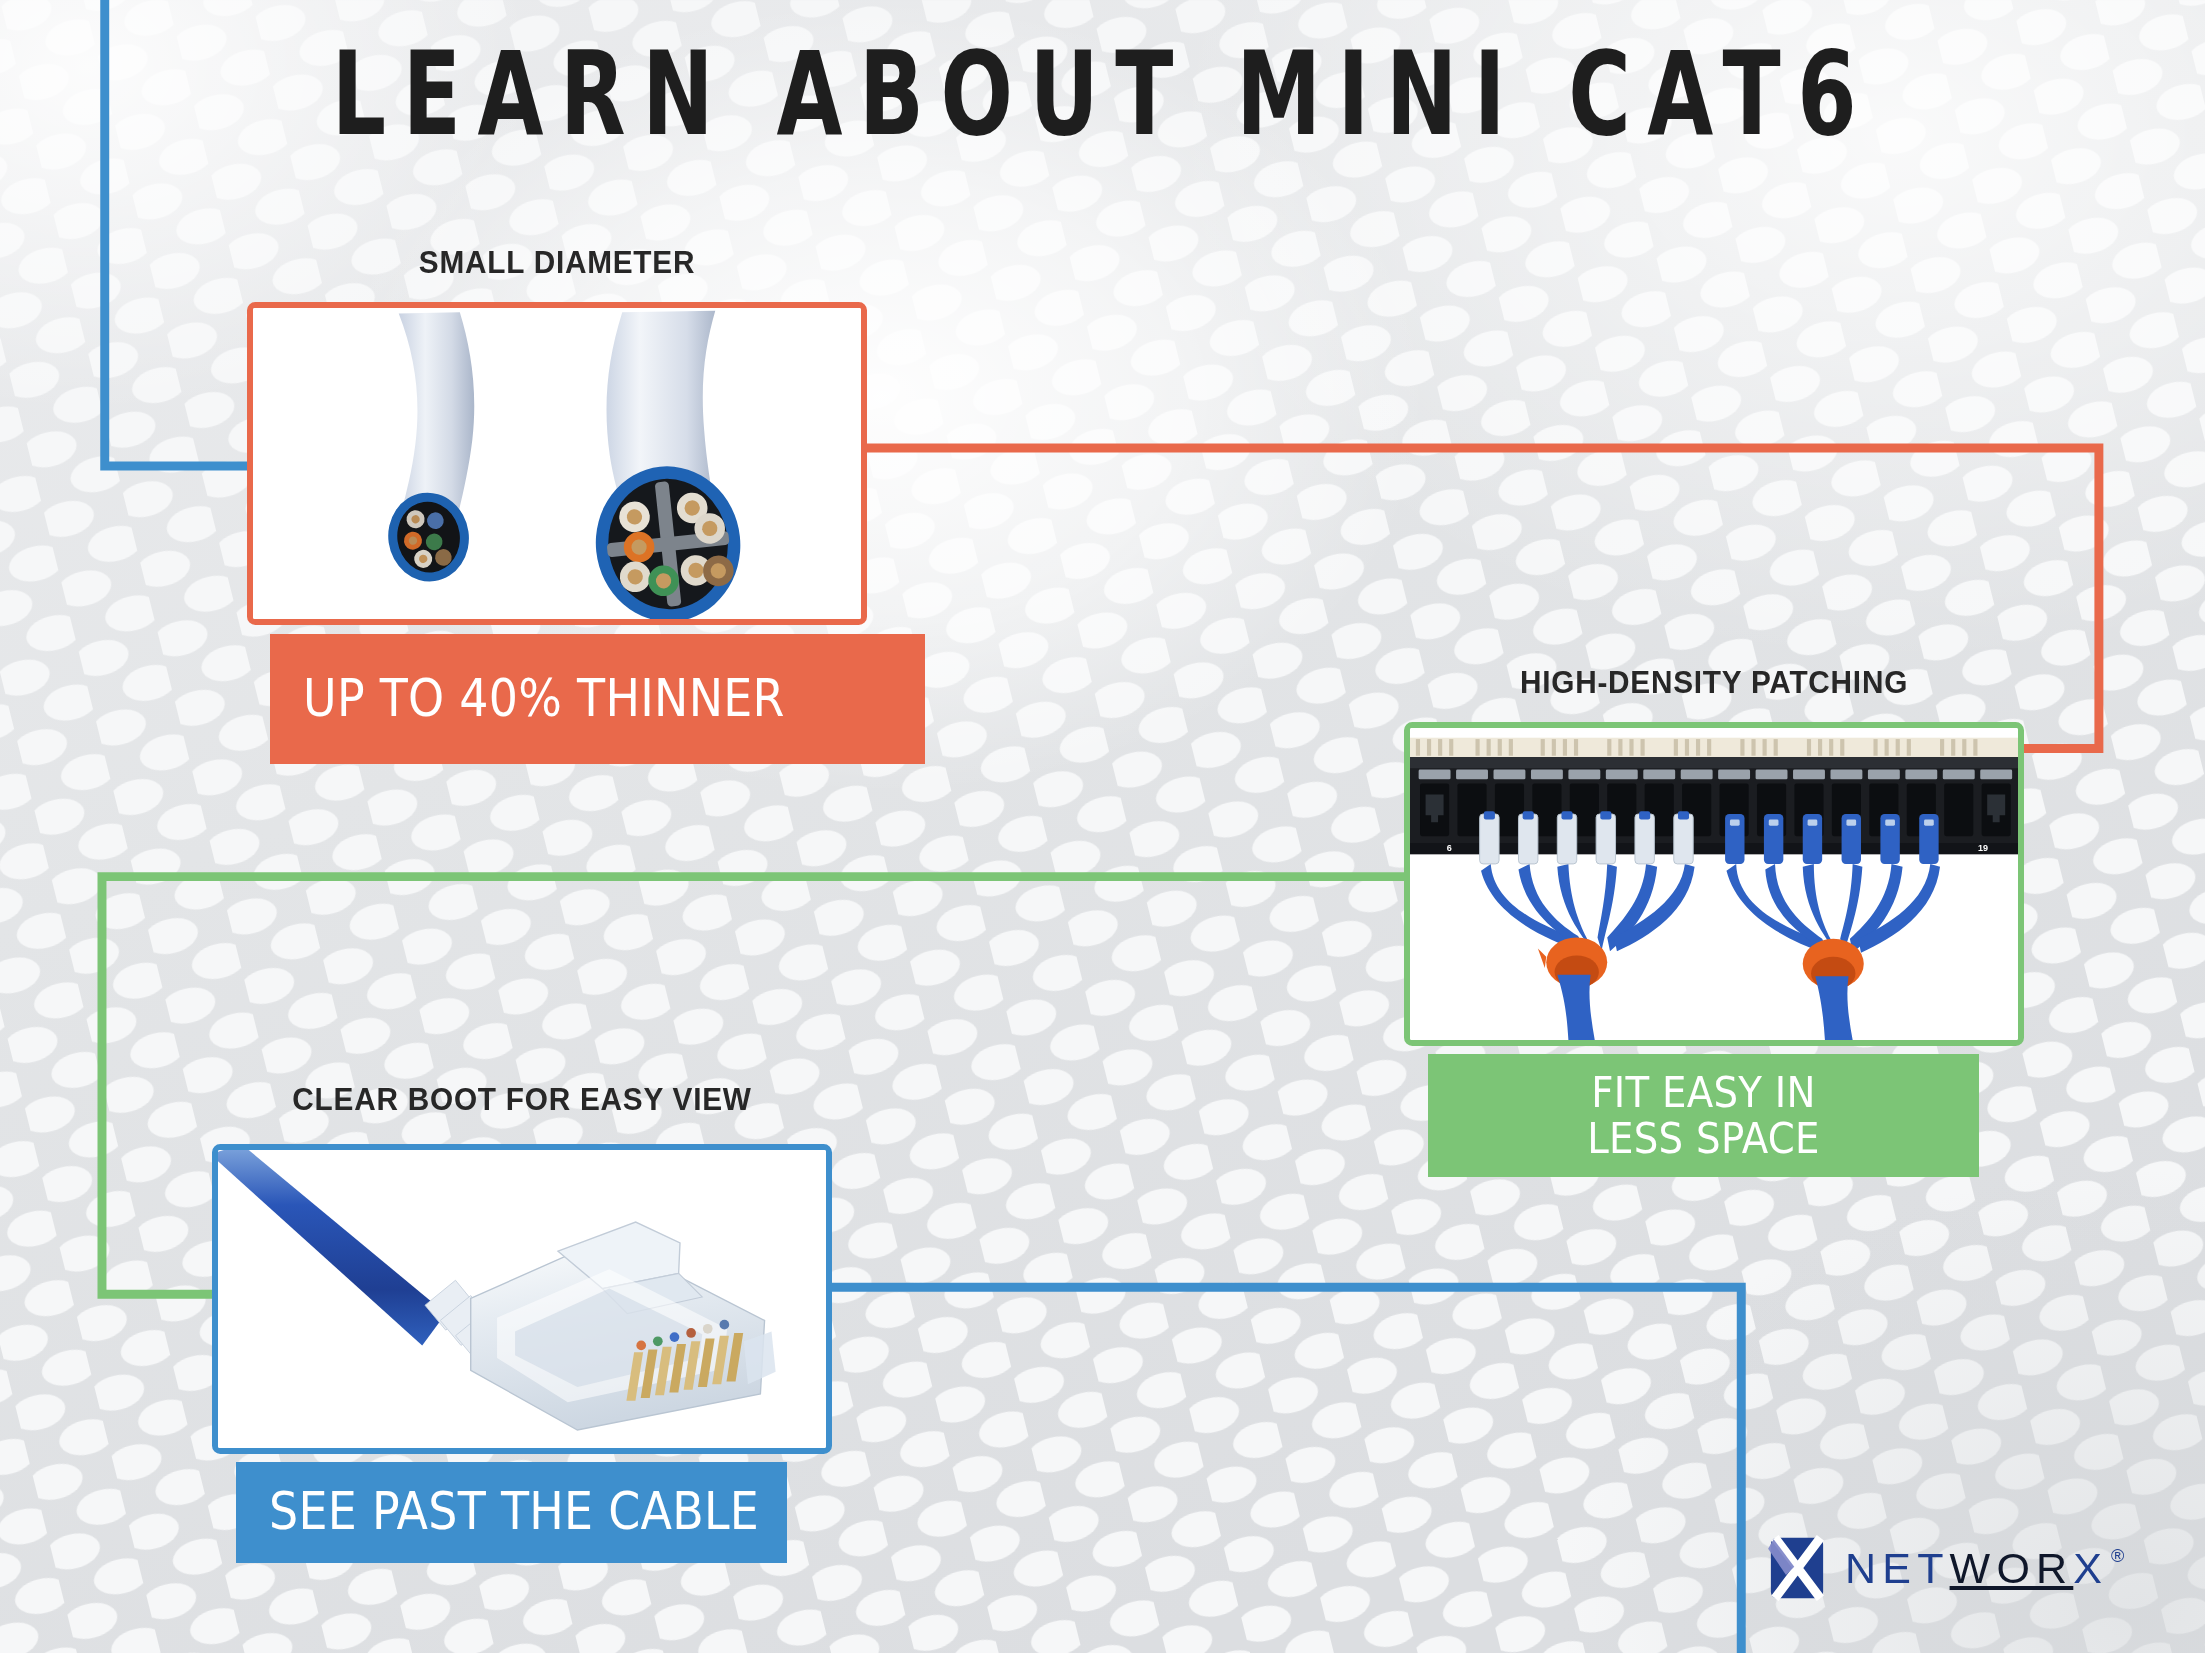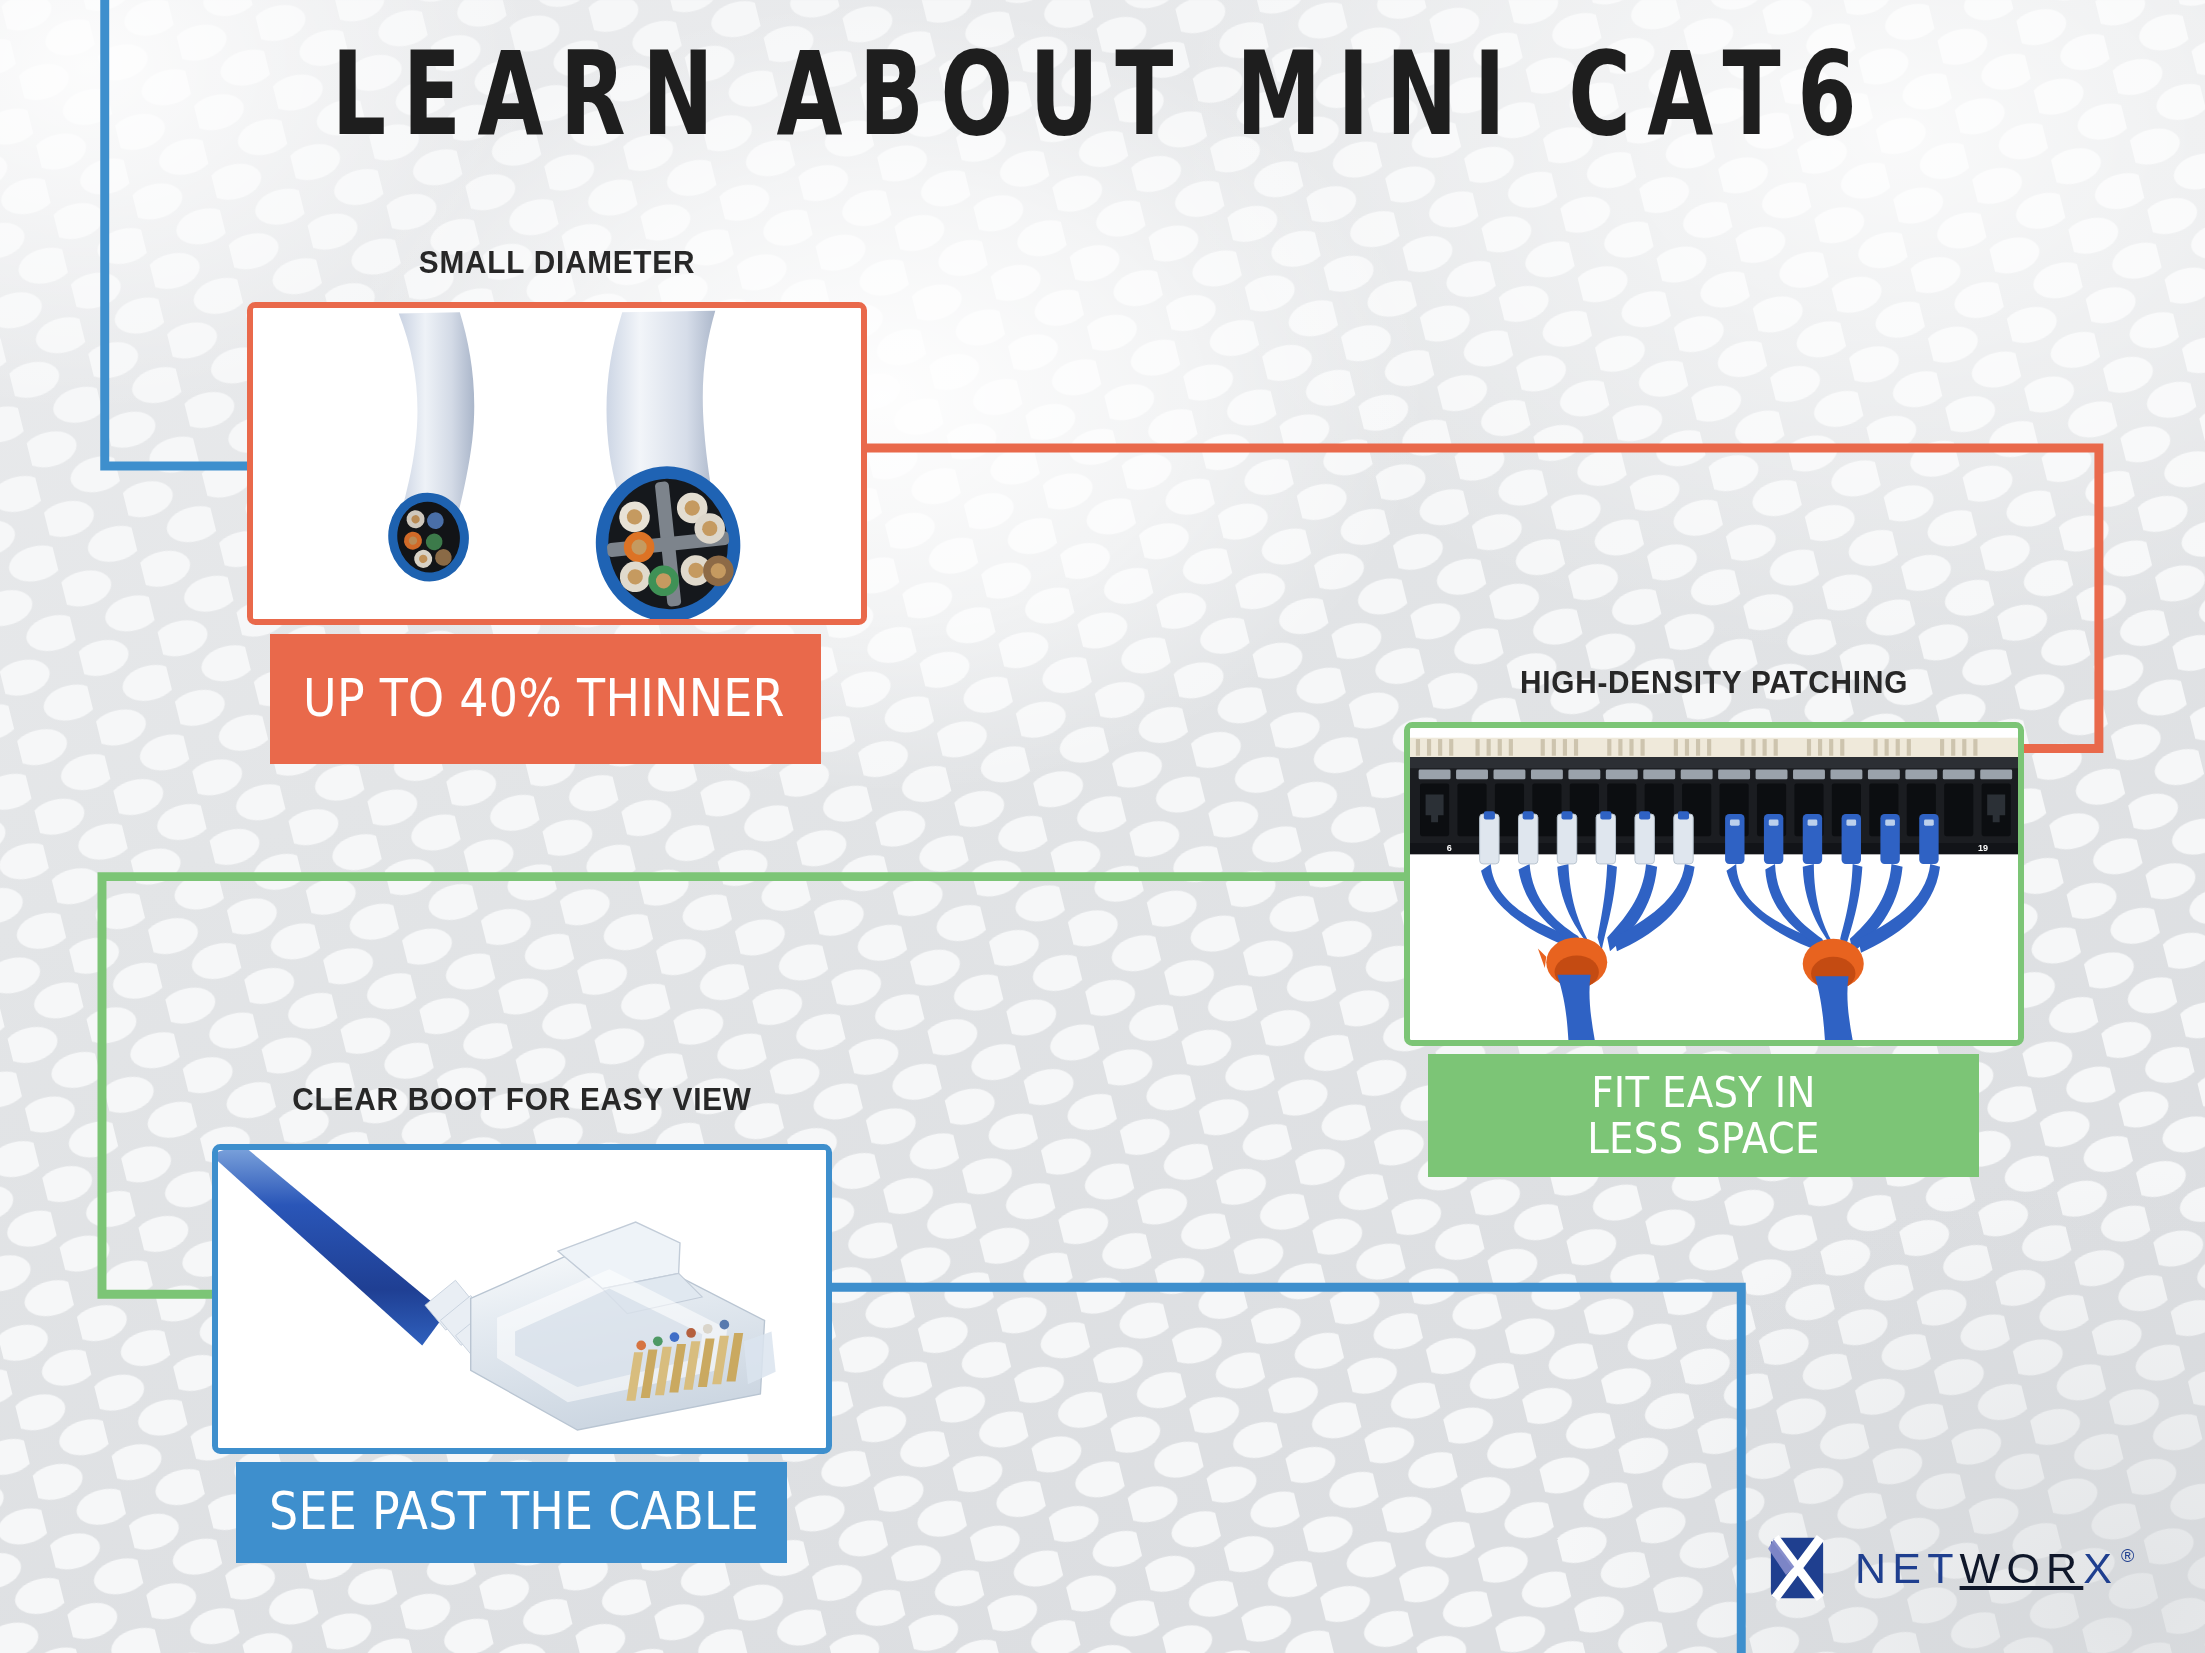--- a/index.html
+++ b/index.html
@@ -67,32 +67,32 @@
     font-size:51px;
     letter-spacing:0.3px;
     line-height:1.06;
     padding-left:33px;
     transform-origin:left center;
   }
   .caption.center { justify-content:center; padding-left:0; text-align:center; }
 
   
   #card-thin .frame { left:247px; top:302px; width:620px; height:323px; border-width:6.9px; border-color:#e9694b; }
-  #card-thin .caption { left:270px; top:634px; width:551px; height:130px; background:#e9694b; }
+  #card-thin .caption { left:270px; top:634px; width:655px; height:130px; background:#e9694b; }
   
   #card-density .frame { left:1404px; top:722px; width:620px; height:324px; border-width:6.9px; border-color:#7cc576; }
   #card-density .caption { left:1428px; top:1054px; width:551px; height:123px; background:#7cc576; font-size:43px; }
   
   #card-boot .frame { left:212px; top:1144px; width:620px; height:310px; border-width:6.9px; border-color:#3e8fcd; }
   #card-boot .caption { left:236px; top:1462px; width:551px; height:101px; background:#3e8fcd; }
 
   
   #logo {
     position:absolute; left:1764px; top:1535px; z-index:7;
-    display:flex; align-items:center; gap:25px;
+    display:flex; align-items:center; gap:15px;
   }
   #logo .word {
     font-size:43px; font-weight:400; letter-spacing:6.2px;
     display:flex; align-items:flex-start;
   }
   #logo .w-dark { color:#1f3f8f; }
   #logo .w-light { color:#0f172a;text-decoration:underline; }
   #logo .reg { font-size:18px; color:#1f3f8f; margin-left:2.8px; margin-top:2.8px; letter-spacing:0; }
 </style>
 </head>

